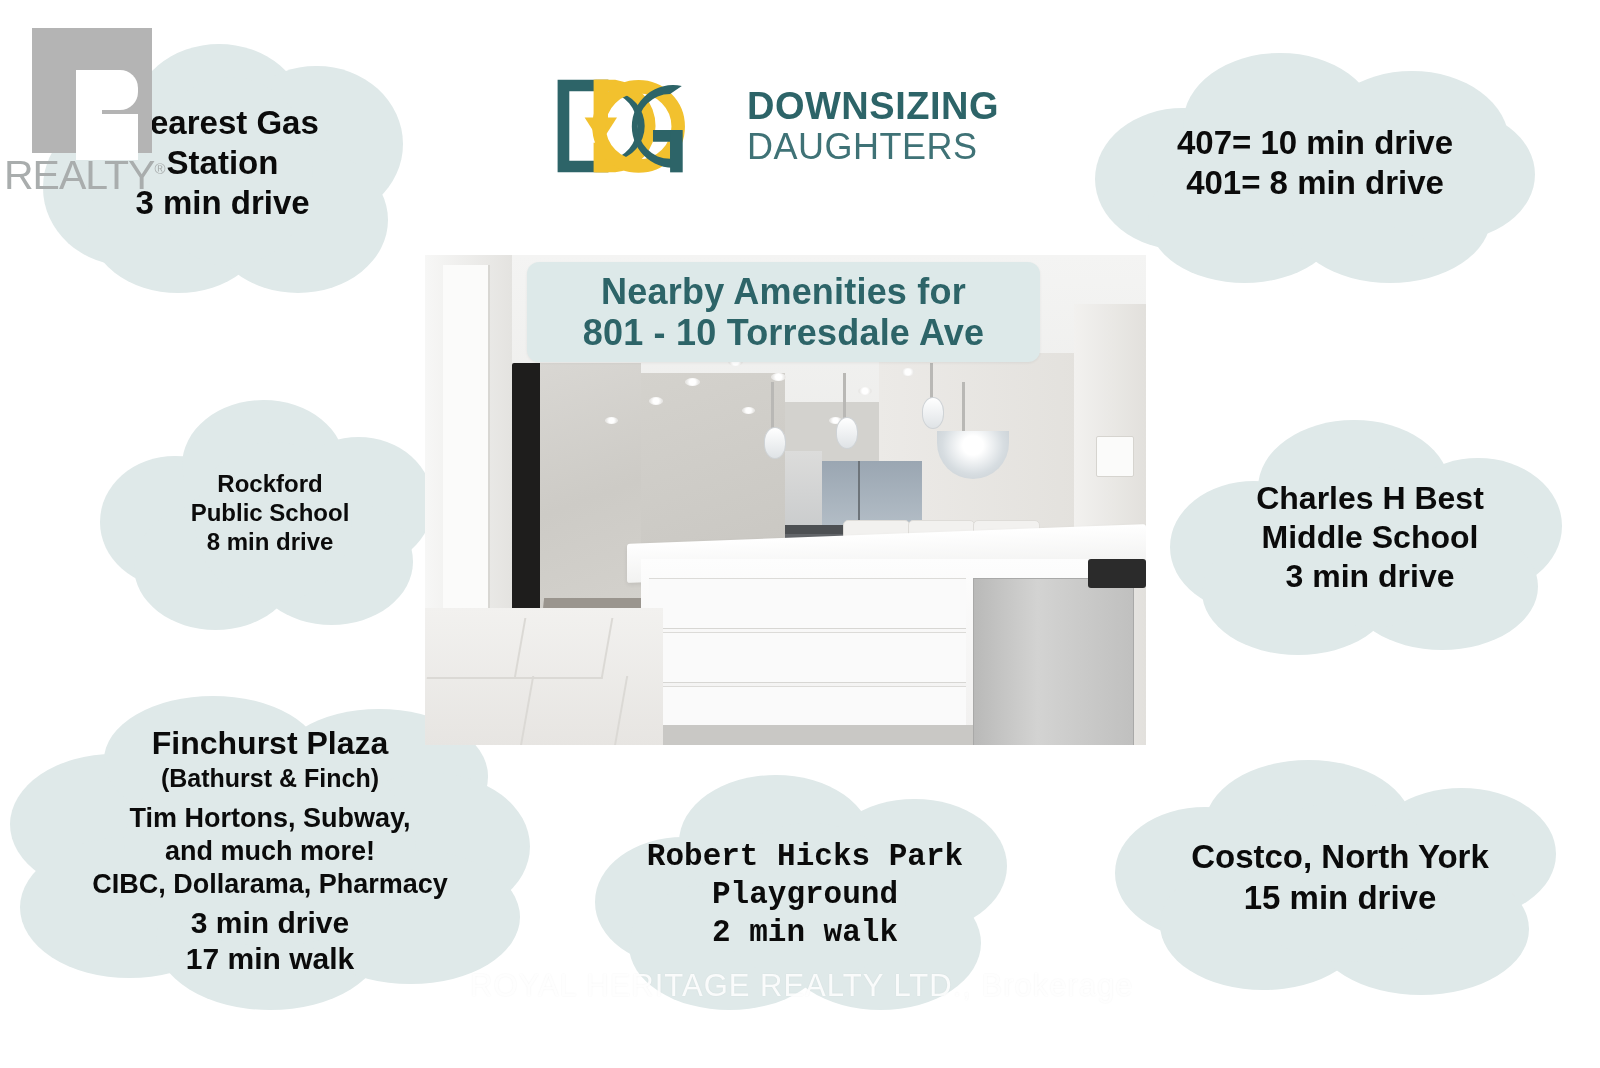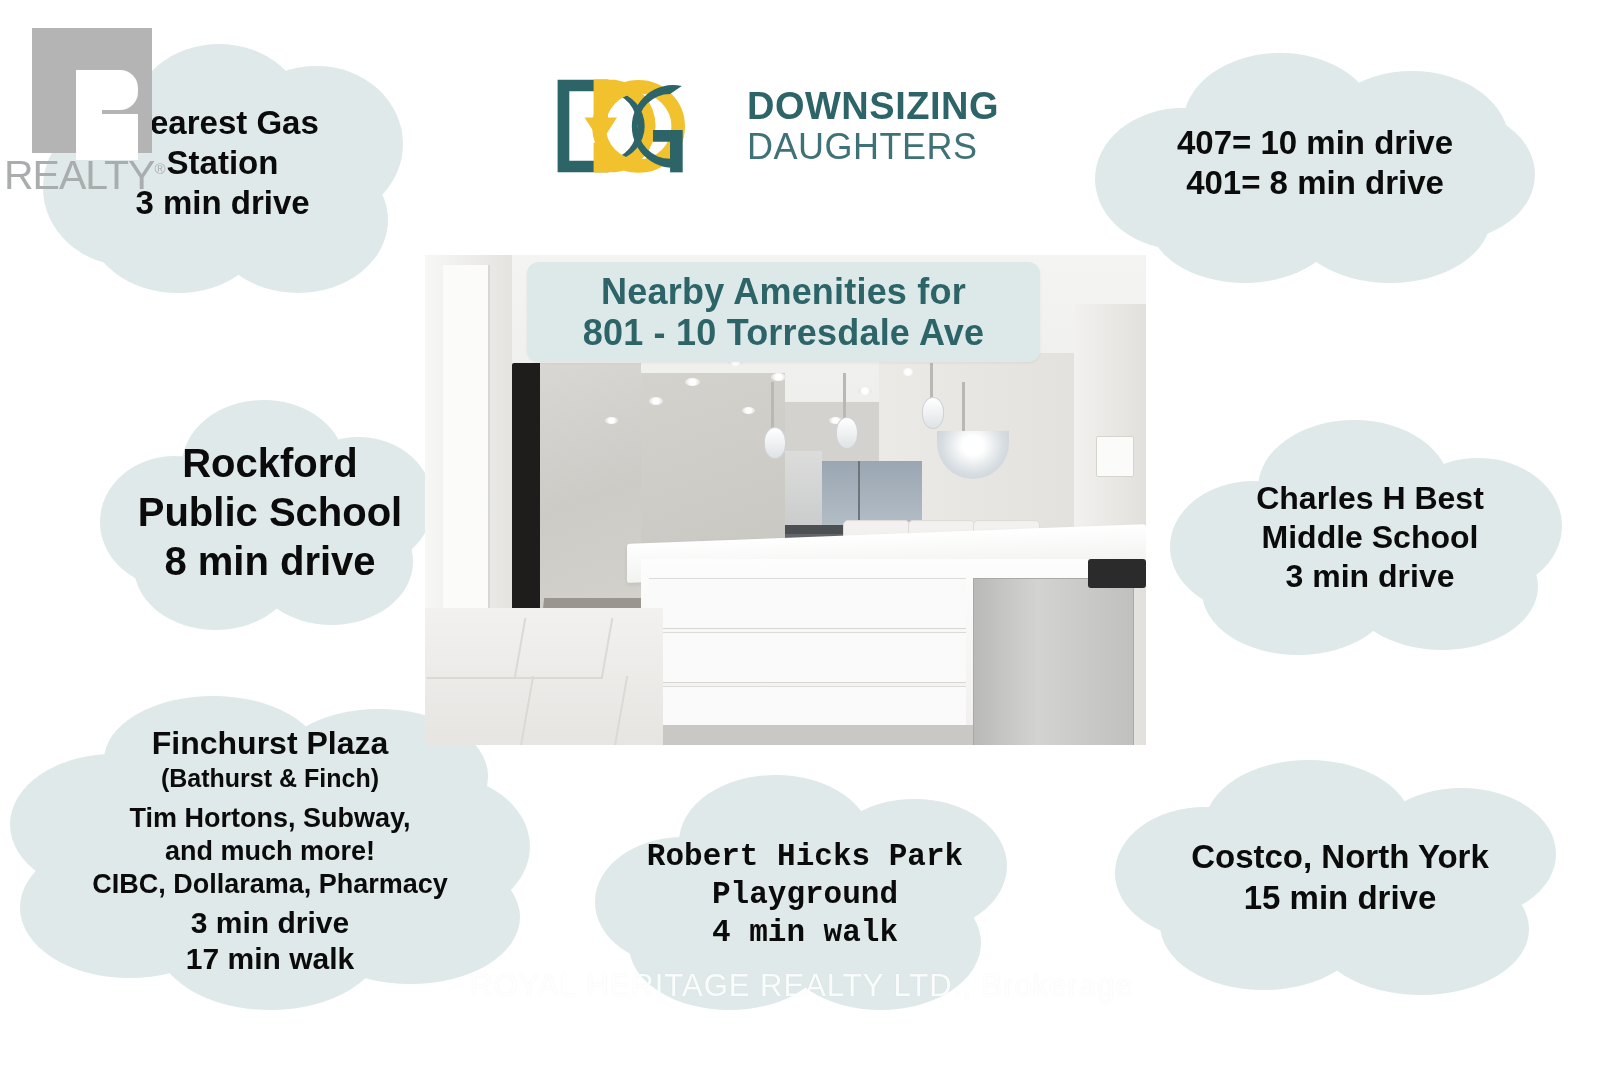--- a/index.html
+++ b/index.html
@@ -75,21 +75,21 @@
   .cloud .puffs{position:absolute;inset:0;}
   .cloud .puffs i{position:absolute;display:block;background:#dfe9e9;border-radius:50%;}
   .cloud .txt{position:absolute;inset:0;display:flex;flex-direction:column;justify-content:center;align-items:center;text-align:center;z-index:2;}
   .cloud .txt div{color:#0b0b0b;font-weight:bold;line-height:1.22;}
 
   .c-gas{left:35px;top:28px;width:375px;height:270px;}
   .c-gas .txt div{font-size:33px;}
   .c-hwy{left:1095px;top:48px;width:440px;height:230px;}
   .c-hwy .txt div{font-size:33px;}
   .c-rock{left:100px;top:395px;width:340px;height:235px;}
-  .c-rock .txt div{font-size:40px;}
+  .c-rock .txt div{font-size:24px;}
   .c-charles{left:1170px;top:420px;width:400px;height:235px;}
   .c-charles .txt div{font-size:32px;}
   .c-finch{left:10px;top:690px;width:520px;height:320px;}
   .c-finch .txt{padding-top:2px;}
   .c-finch .l-title{font-size:32px;}
   .c-finch .l-sub{font-size:25px;}
   .c-finch .l-body{font-size:27px;}
   .c-finch .l-time{font-size:30px;}
   .c-park{left:595px;top:775px;width:420px;height:240px;font-family:Liberation Mono, monospace;}
   .c-park .txt div{font-size:31px;}
@@ -283,21 +283,21 @@
       <i style="left:0%;top:26%;width:42%;height:54%"></i>
       <i style="left:20%;top:0%;width:46%;height:56%"></i>
       <i style="left:54%;top:10%;width:44%;height:56%"></i>
       <i style="left:8%;top:44%;width:48%;height:54%"></i>
       <i style="left:44%;top:42%;width:48%;height:56%"></i>
       <i style="left:28%;top:20%;width:46%;height:66%"></i>
     </div>
     <div class="txt">
       <div>Robert Hicks Park</div>
       <div>Playground</div>
-      <div>4 min walk</div>
+      <div>2 min walk</div>
     </div>
   </div>
 
   <div class="cloud c-costco">
     <div class="puffs">
       <i style="left:0%;top:20%;width:40%;height:56%"></i>
       <i style="left:20%;top:0%;width:46%;height:56%"></i>
       <i style="left:56%;top:12%;width:42%;height:56%"></i>
       <i style="left:10%;top:42%;width:46%;height:56%"></i>
       <i style="left:44%;top:44%;width:48%;height:56%"></i>

